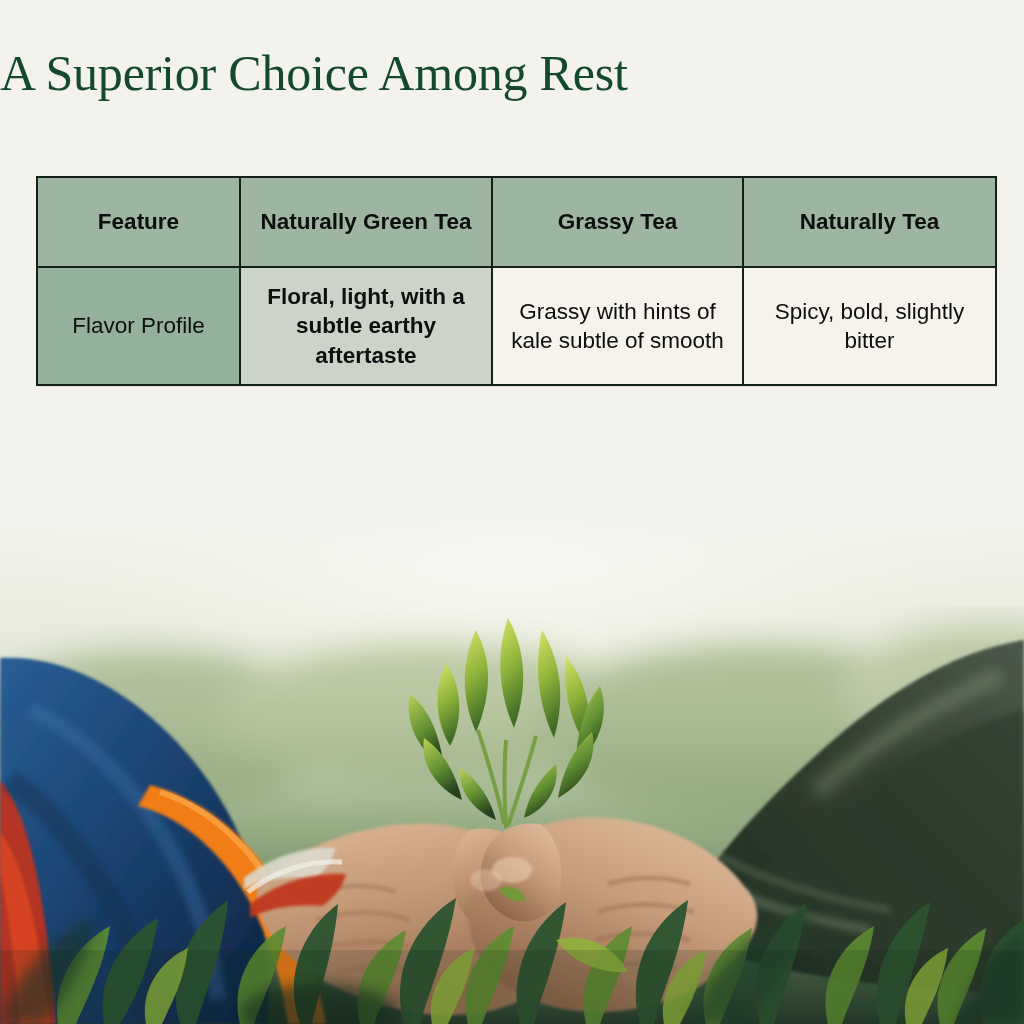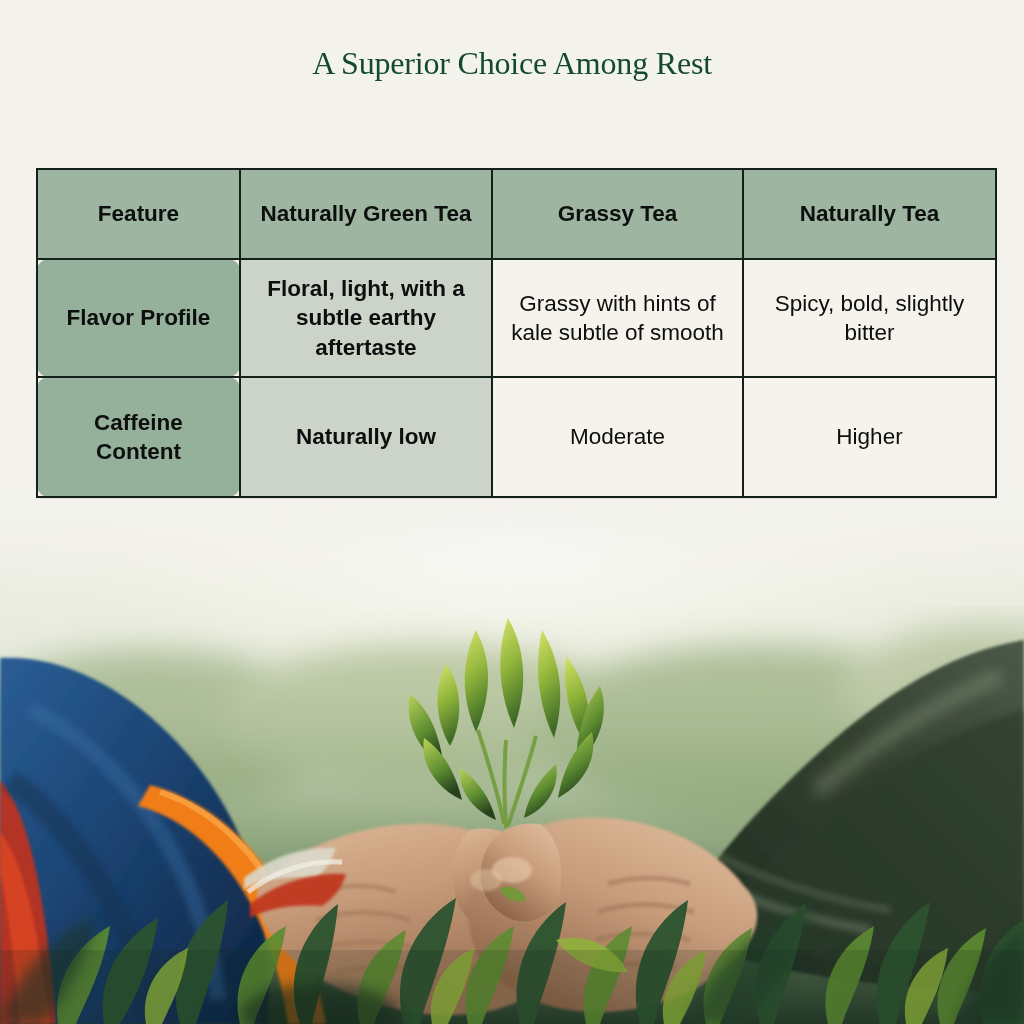--- a/index.html
+++ b/index.html
@@ -15,34 +15,34 @@
     position:relative;
     width:1024px; height:1024px;
     background:#f3f2ed;
   }
 
   
   #title {
     position:absolute;
     left:0; top:46px;
     width:1024px;
-    text-align:center;
+    text-align:left;
     font-family:"Liberation Serif", serif;
-    font-size:32px;
+    font-size:50px;
     line-height:1.1;
     font-weight:400;
     letter-spacing:-0.2px;
     color:#14492f;
     z-index:5;
   }
 
   
   #comparison-table {
     position:absolute;
-    left:36px; top:168px;
+    left:36px; top:176px;
     width:959px;
     border-collapse:collapse;
     table-layout:fixed;
     z-index:5;
     box-shadow:0 1px 0 rgba(0,0,0,0.06);
     padding-left:8px;
   }
   #comparison-table col.c1 { width:203px; }
   #comparison-table col.c2 { width:252px; }
   #comparison-table col.c3 { width:251px; }
@@ -61,22 +61,21 @@
 
   #comparison-table thead th {
     background:#9db5a1;
     font-weight:700;
     height:90px;
   }
 
   
   #comparison-table tbody td.feature-cell {
     background:#95b09b;
-    font-weight:700;
-    border-radius:12px;
+    font-weight:400;
   }
   
   #comparison-table tbody td.highlight-cell {
     background:#ccd4c9;
     font-weight:700;
     margin-top:9px;
   }
   
   #comparison-table tbody td.plain-cell {
     background:#f6f3ec;
@@ -338,22 +337,16 @@
         <th>Naturally Tea</th>
       </tr>
     </thead>
     <tbody>
       <tr class="row-flavor">
         <td class="feature-cell">Flavor Profile</td>
         <td class="highlight-cell">Floral, light, with a subtle earthy aftertaste</td>
         <td class="plain-cell">Grassy with hints of kale subtle of smooth</td>
         <td class="plain-cell">Spicy, bold, slightly bitter</td>
       </tr>
-      <tr class="row-caffeine">
-        <td class="feature-cell">Caffeine Content</td>
-        <td class="highlight-cell">Naturally low</td>
-        <td class="plain-cell">Moderate</td>
-        <td class="plain-cell">Higher</td>
-      </tr>
     </tbody>
   </table>
 
 </div>
 
 </body></html>

